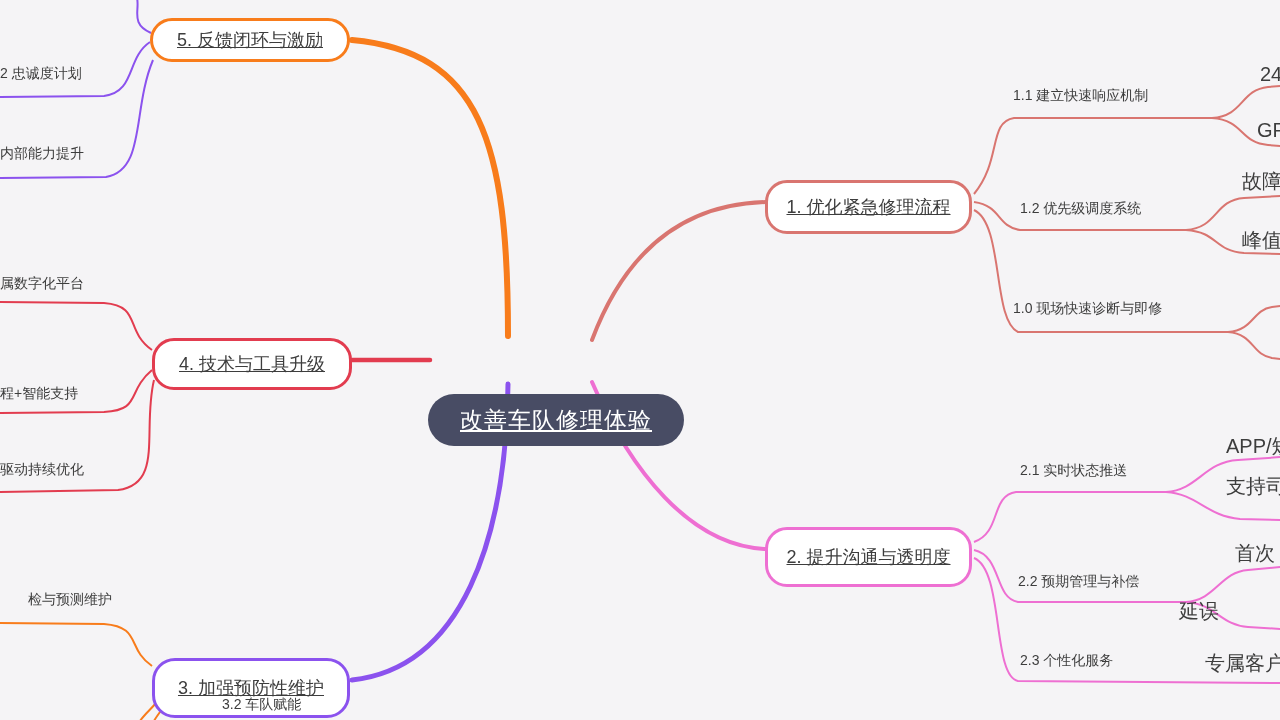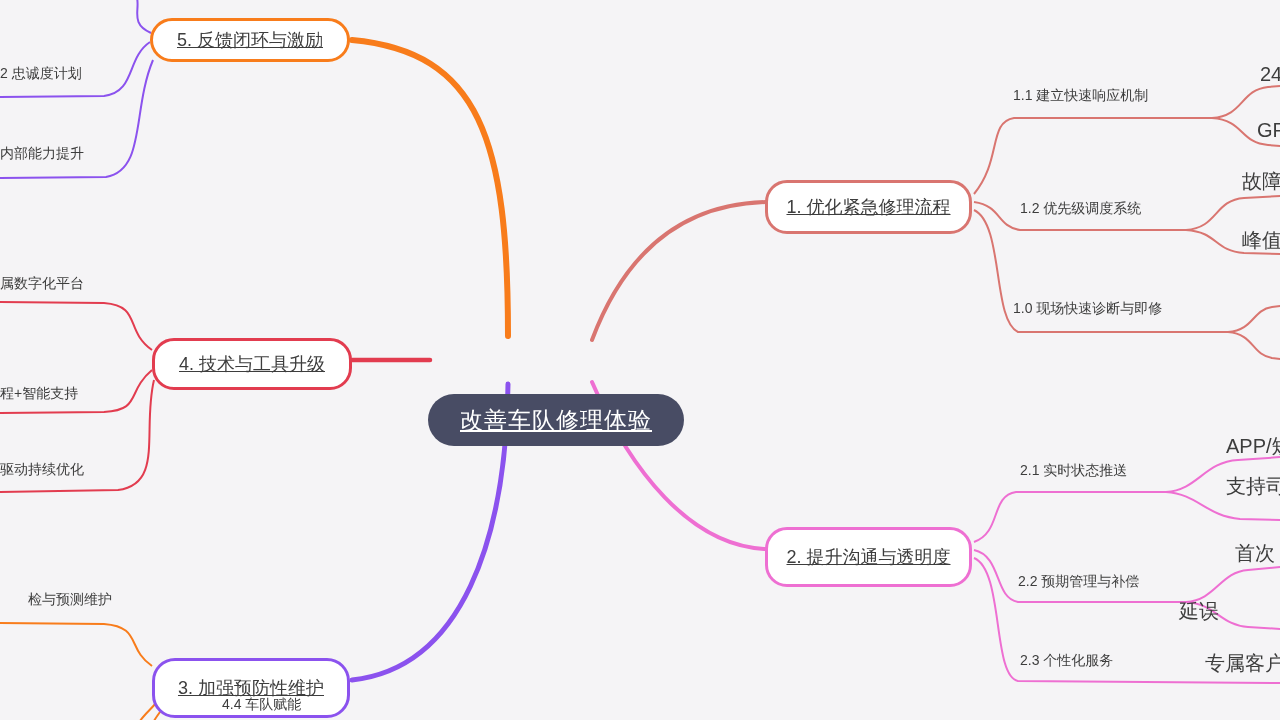--- a/index.html
+++ b/index.html
@@ -89,13 +89,13 @@
 <span class="lbl leaf" style="left:1205px; top:651px;">专属客户</span>
 
 <span class="lbl" style="left:0px; top:65px;">2 忠诚度计划</span>
 <span class="lbl" style="left:0px; top:145px;">内部能力提升</span>
 
 <span class="lbl" style="left:0px; top:275px;">属数字化平台</span>
 <span class="lbl" style="left:0px; top:385px;">程+智能支持</span>
 <span class="lbl" style="left:0px; top:461px;">驱动持续优化</span>
 
 <span class="lbl" style="left:8px; top:591px;margin-left:20px;">检与预测维护</span>
-<span class="lbl" style="left:222px; top:696px;">4.4 车队赋能</span>
+<span class="lbl" style="left:222px; top:696px;">3.2 车队赋能</span>
 
 </body></html>

